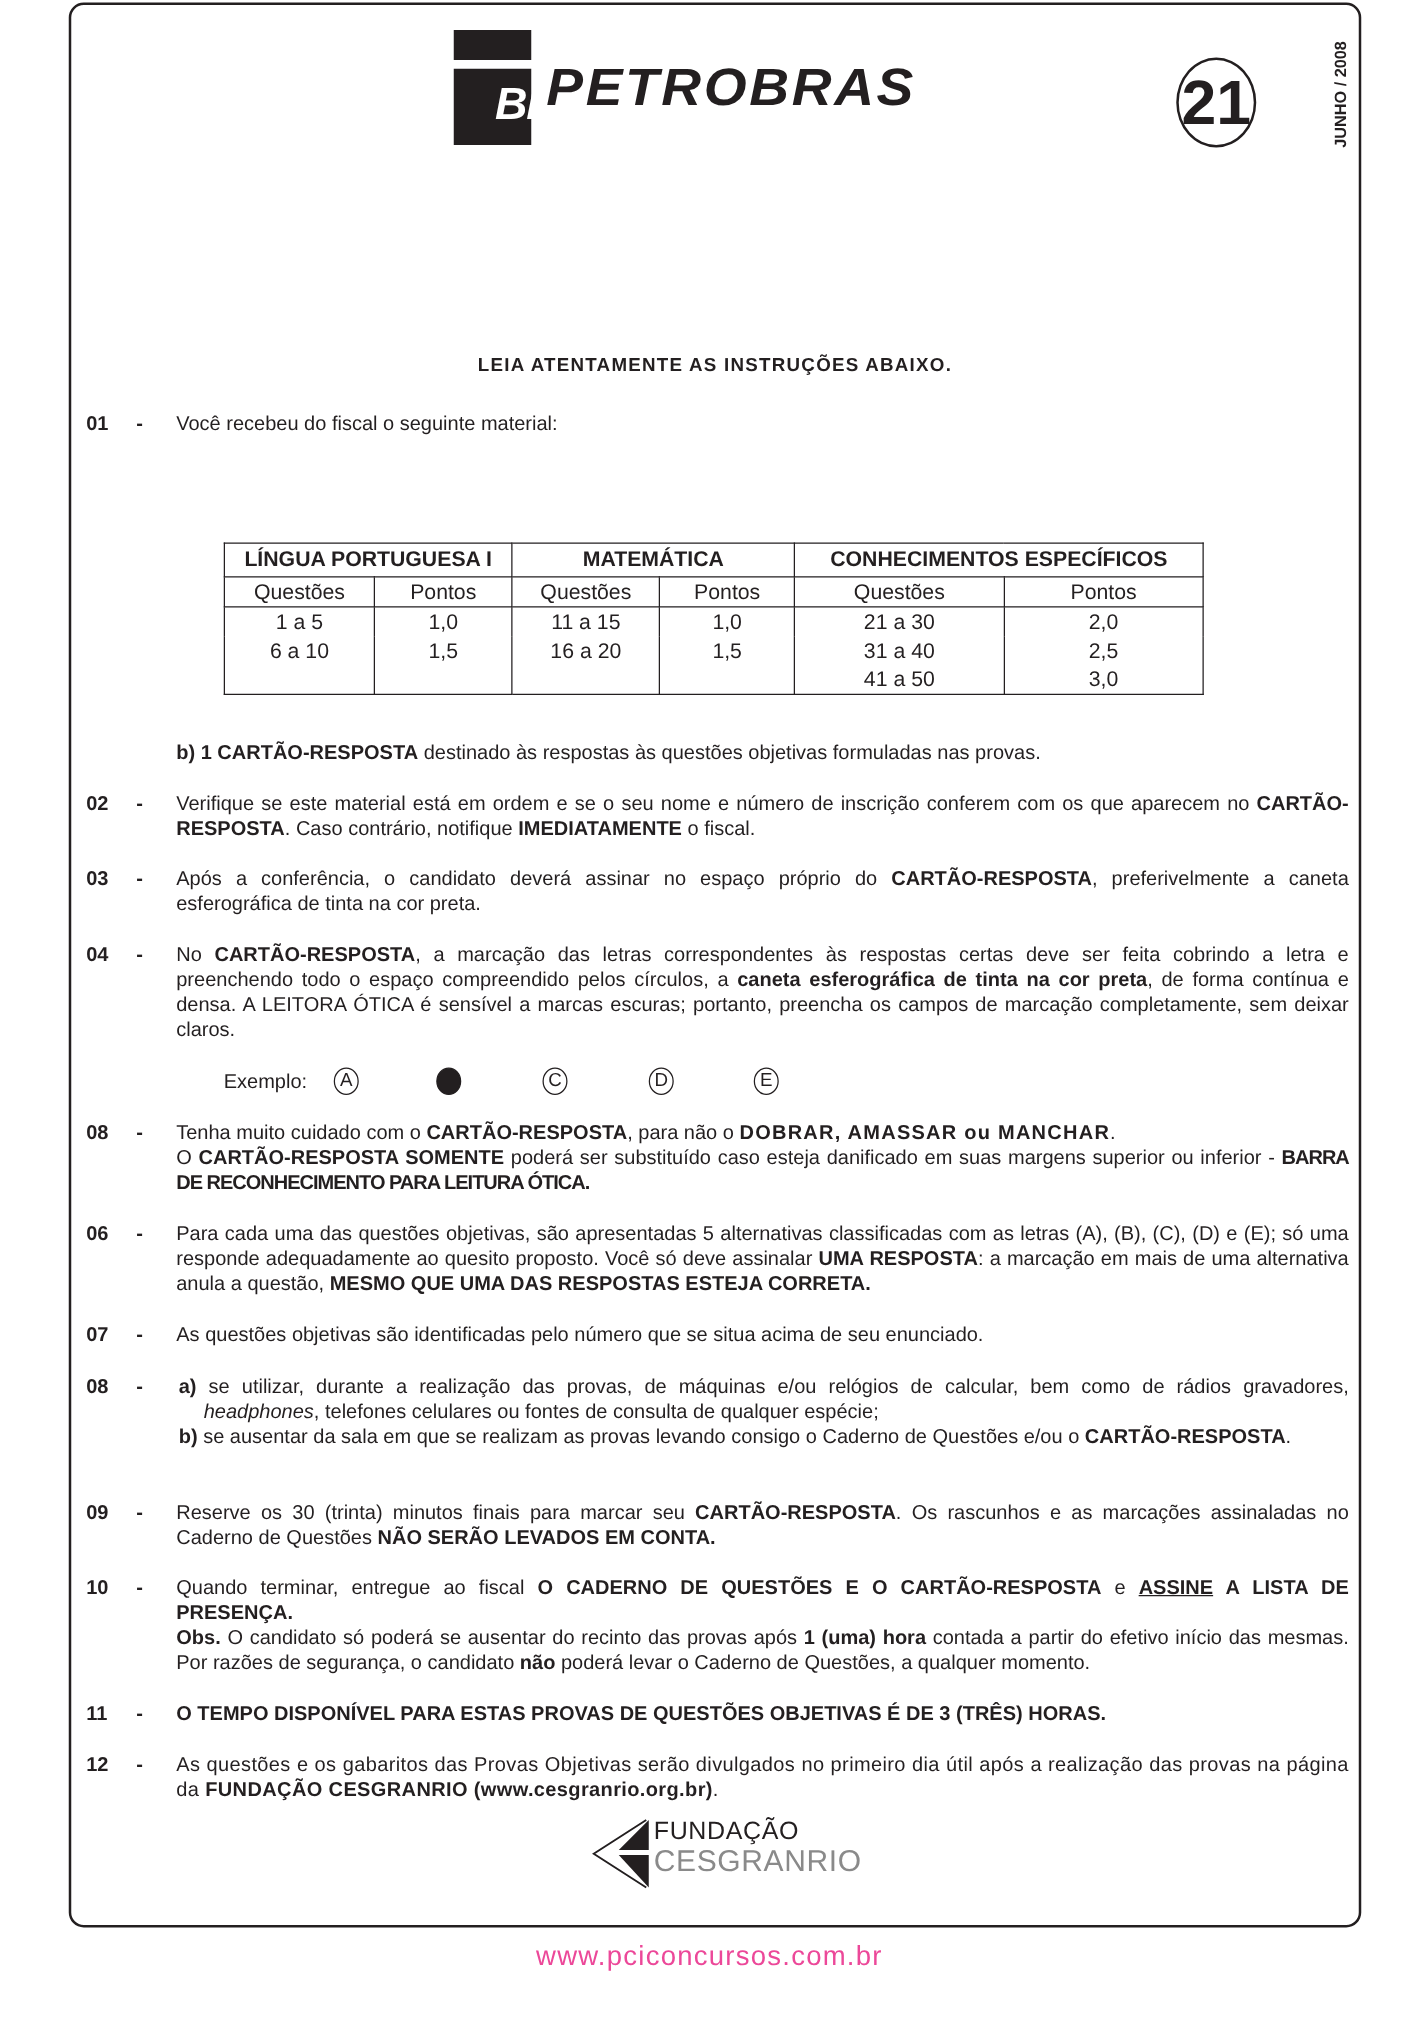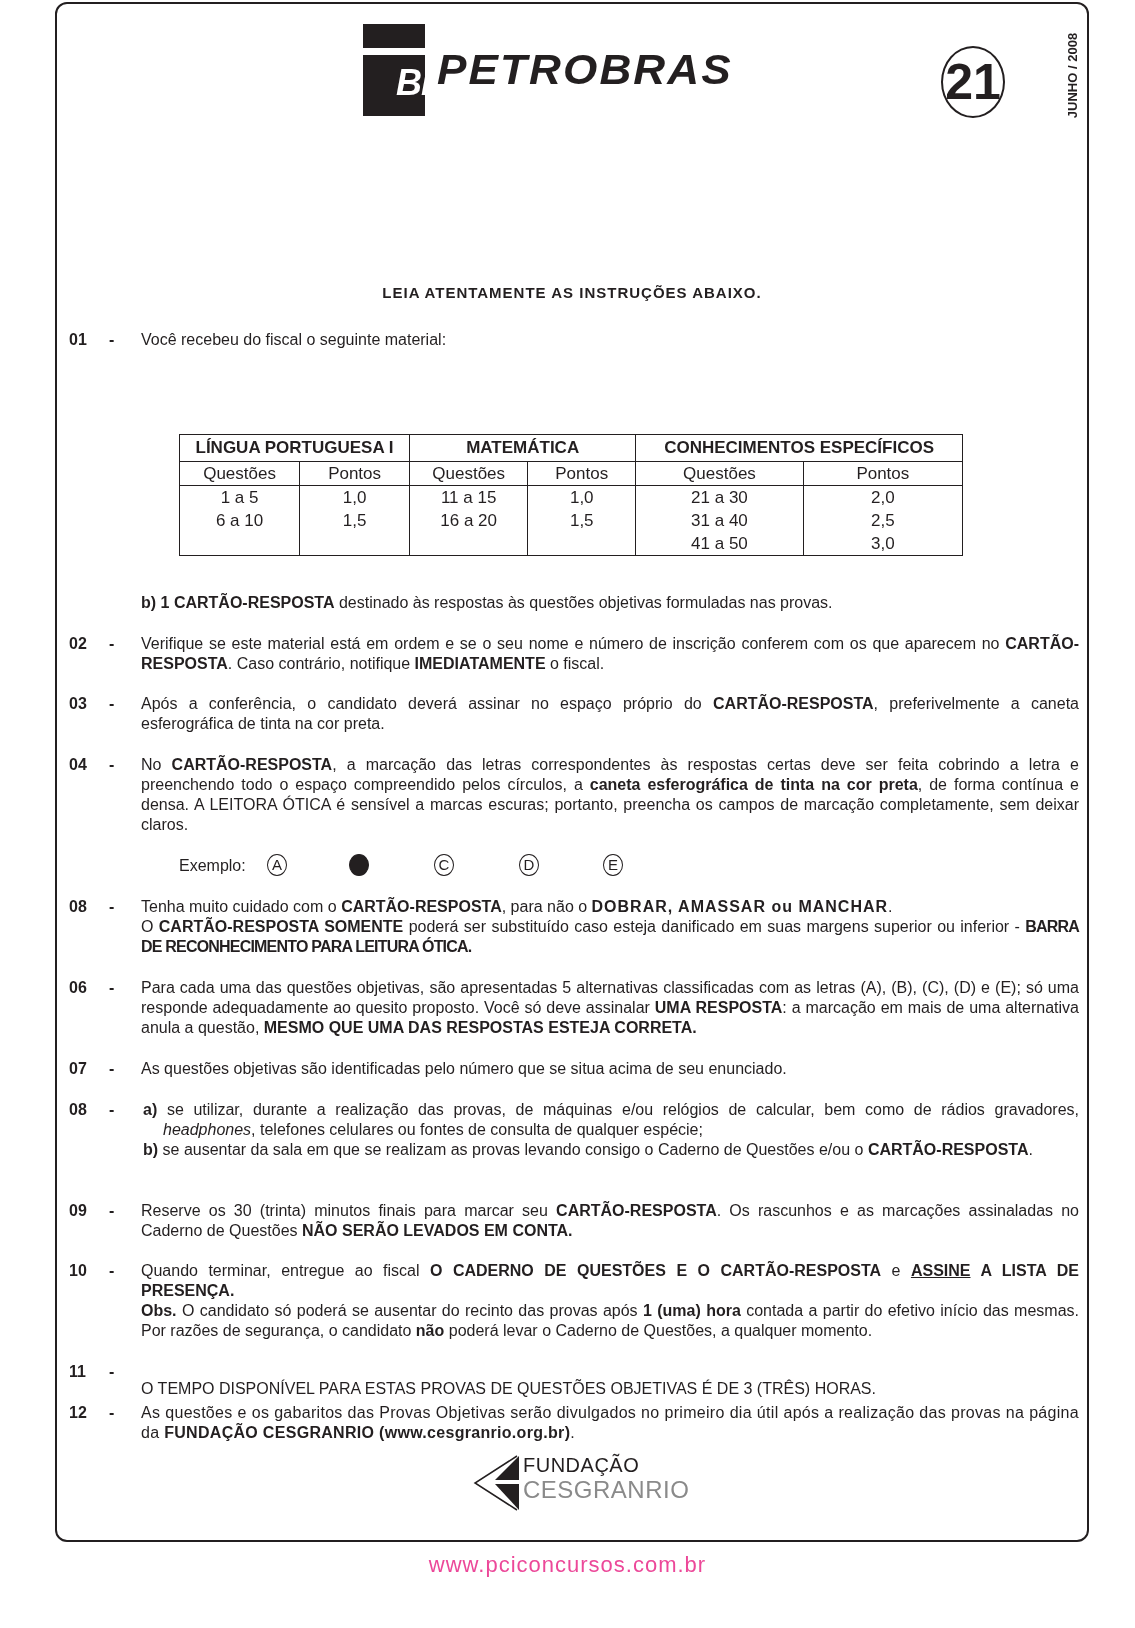--- a/index.html
+++ b/index.html
@@ -180,21 +180,21 @@
     <span class="dash">-</span>
     <div class="body">
       <div><span>Quando terminar, entregue ao fiscal </span><b>O CADERNO DE QUESTÕES E O CARTÃO-RESPOSTA</b><span> e </span><b class="underline">ASSINE</b><b> A LISTA DE PRESENÇA.</b></div>
       <div><b>Obs.</b><span> O candidato só poderá se ausentar do recinto das provas após </span><b>1 (uma) hora</b><span> contada a partir do efetivo início das mesmas. Por razões de segurança, o candidato </span><b>não</b><span> poderá levar o Caderno de Questões, a qualquer momento.</span></div>
     </div>
   </div>
 
   <div class="item" style="top:1358px;">
     <span class="num">11</span>
     <span class="dash">-</span>
-    <div class="body" style="font-weight:normal;margin-top:17px;">O TEMPO DISPONÍVEL PARA ESTAS PROVAS DE QUESTÕES OBJETIVAS É DE 3 (TRÊS) HORAS.</div>
+    <div class="body" style="font-weight:bold;">O TEMPO DISPONÍVEL PARA ESTAS PROVAS DE QUESTÕES OBJETIVAS É DE 3 (TRÊS) HORAS.</div>
   </div>
 
   <div class="item" style="top:1399px;">
     <span class="num">12</span>
     <span class="dash">-</span>
     <div class="body" style="letter-spacing:0.3px;"><span>As questões e os gabaritos das Provas Objetivas serão divulgados no primeiro dia útil após a realização das provas na página da </span><b>FUNDAÇÃO CESGRANRIO (www.cesgranrio.org.br)</b><span>.</span></div>
   </div>
 
   <div class="cesgranrio-logo">
     <svg width="48" height="58" viewBox="0 0 48 58" style="position:absolute;left:0;top:0;">

